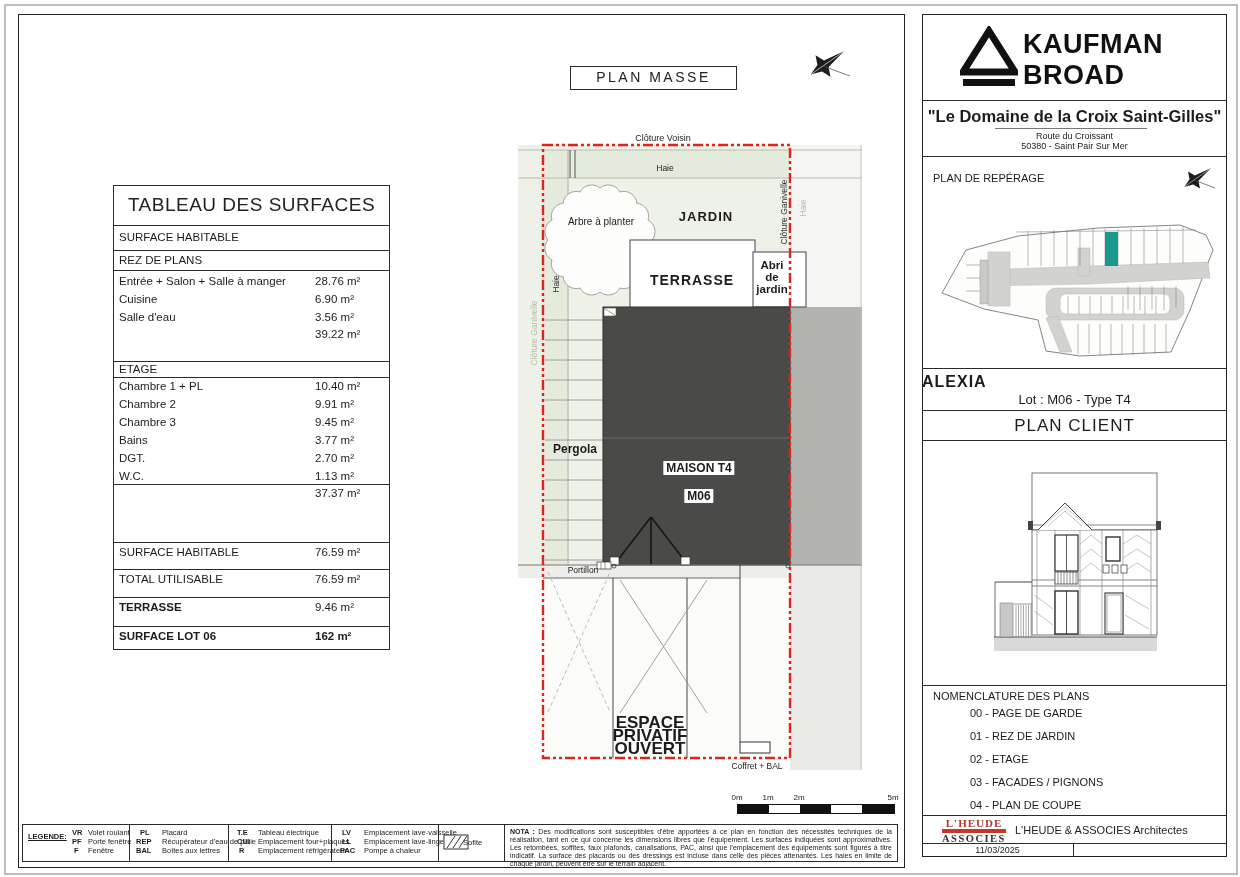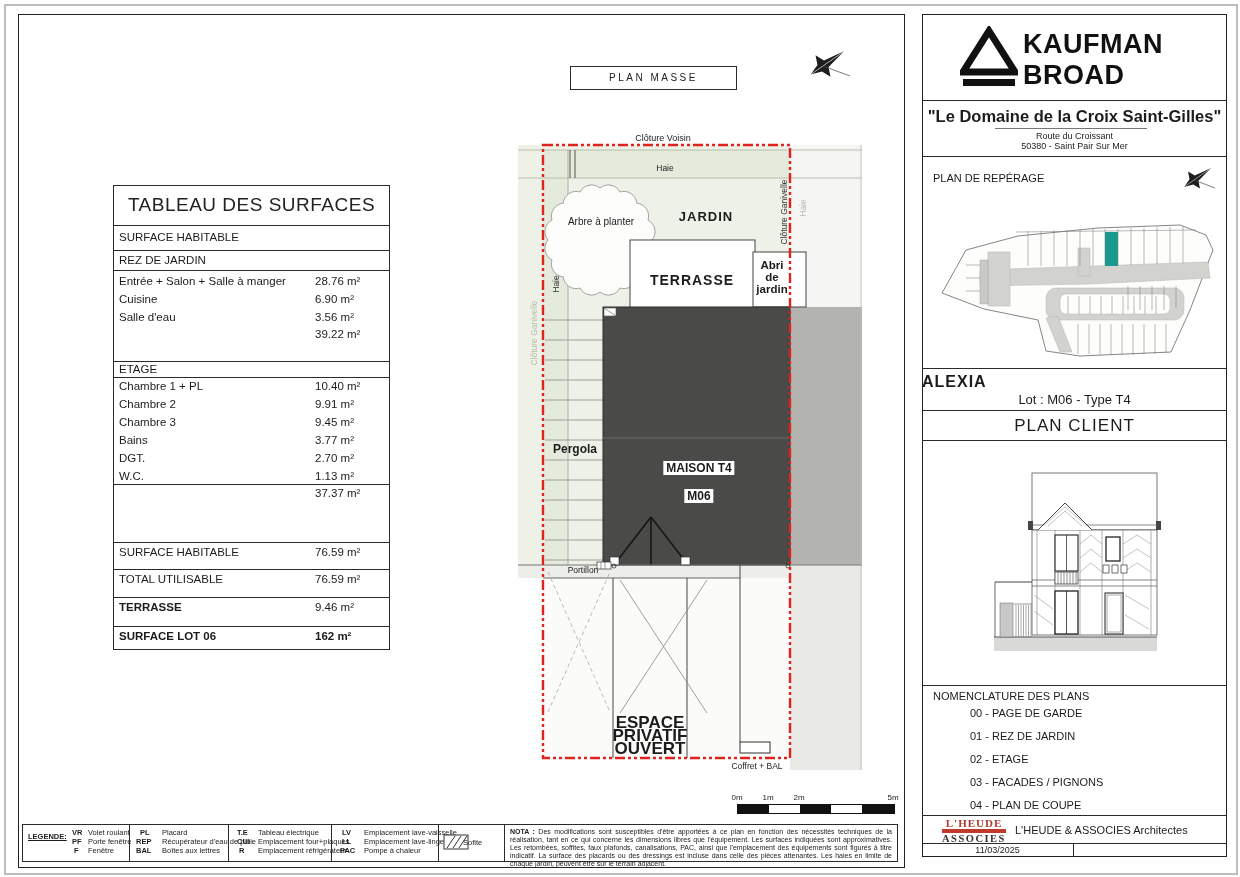--- a/index.html
+++ b/index.html
@@ -22,38 +22,38 @@
 </head>
 <body>
 
 <div id="app">
 
   <div class="abs" style="left:4px;top:4px;width:1230px;height:867px;border:2px solid #bdbdbd;"></div>
 
   <div class="abs" style="left:18px;top:14px;width:887px;height:854px;border:1.5px solid #222;box-sizing:border-box;background:#fff;"></div>
 
   <div class="box" style="left:570px;top:66px;width:167px;height:24px;background:#fff;">
-    <div style="text-align:center;line-height:21px;font-size:10px;letter-spacing:2.5px;color:#222;">PLAN MASSE</div>
+    <div style="text-align:center;line-height:21px;font-size:14px;letter-spacing:2.5px;color:#222;">PLAN MASSE</div>
   </div>
 
   <svg class="abs" style="left:790px;top:38px;" width="66" height="58" viewBox="0 0 66 58">
     <g transform="translate(33,28) rotate(55)">
       <polygon points="0,-26 4,-4 13,0 4,4 0,15 -4,4 -13,0 -4,-4" fill="#1d1d1d"></polygon>
       <line x1="0" y1="-26" x2="0" y2="15" stroke="#fff" stroke-width="0.6"></line>
     </g>
     <line x1="33" y1="28" x2="60" y2="38" stroke="#444" stroke-width="0.7"></line>
   </svg>
 
   <div class="abs" style="left:0;top:0;">
     <div class="box" style="left:113px;top:185px;width:277px;height:465px;"></div>
     <div class="abs" style="left:113px;top:194px;width:277px;text-align:center;font-size:19px;letter-spacing:0.5px;color:#222;">TABLEAU DES SURFACES</div>
     <div class="hl" style="left:113px;top:225px;width:277px;"></div>
     <div class="trow" style="top:231px;">SURFACE HABITABLE</div>
     <div class="hl" style="left:113px;top:250px;width:277px;"></div>
-    <div class="trow" style="top:254px;">REZ DE JARDIN</div>
+    <div class="trow" style="top:254px;">REZ DE PLANS</div>
     <div class="hl" style="left:113px;top:270px;width:277px;"></div>
 
     <div class="trow" style="top:275px;">Entrée + Salon + Salle à manger</div>
     <div class="tval" style="top:275px;">28.76 m²</div>
     <div class="trow" style="top:293px;">Cuisine</div>
     <div class="tval" style="top:293px;">6.90 m²</div>
     <div class="trow" style="top:311px;">Salle d'eau</div>
     <div class="tval" style="top:311px;">3.56 m²</div>
     <div class="tval" style="top:328px;">39.22 m²</div>
 

